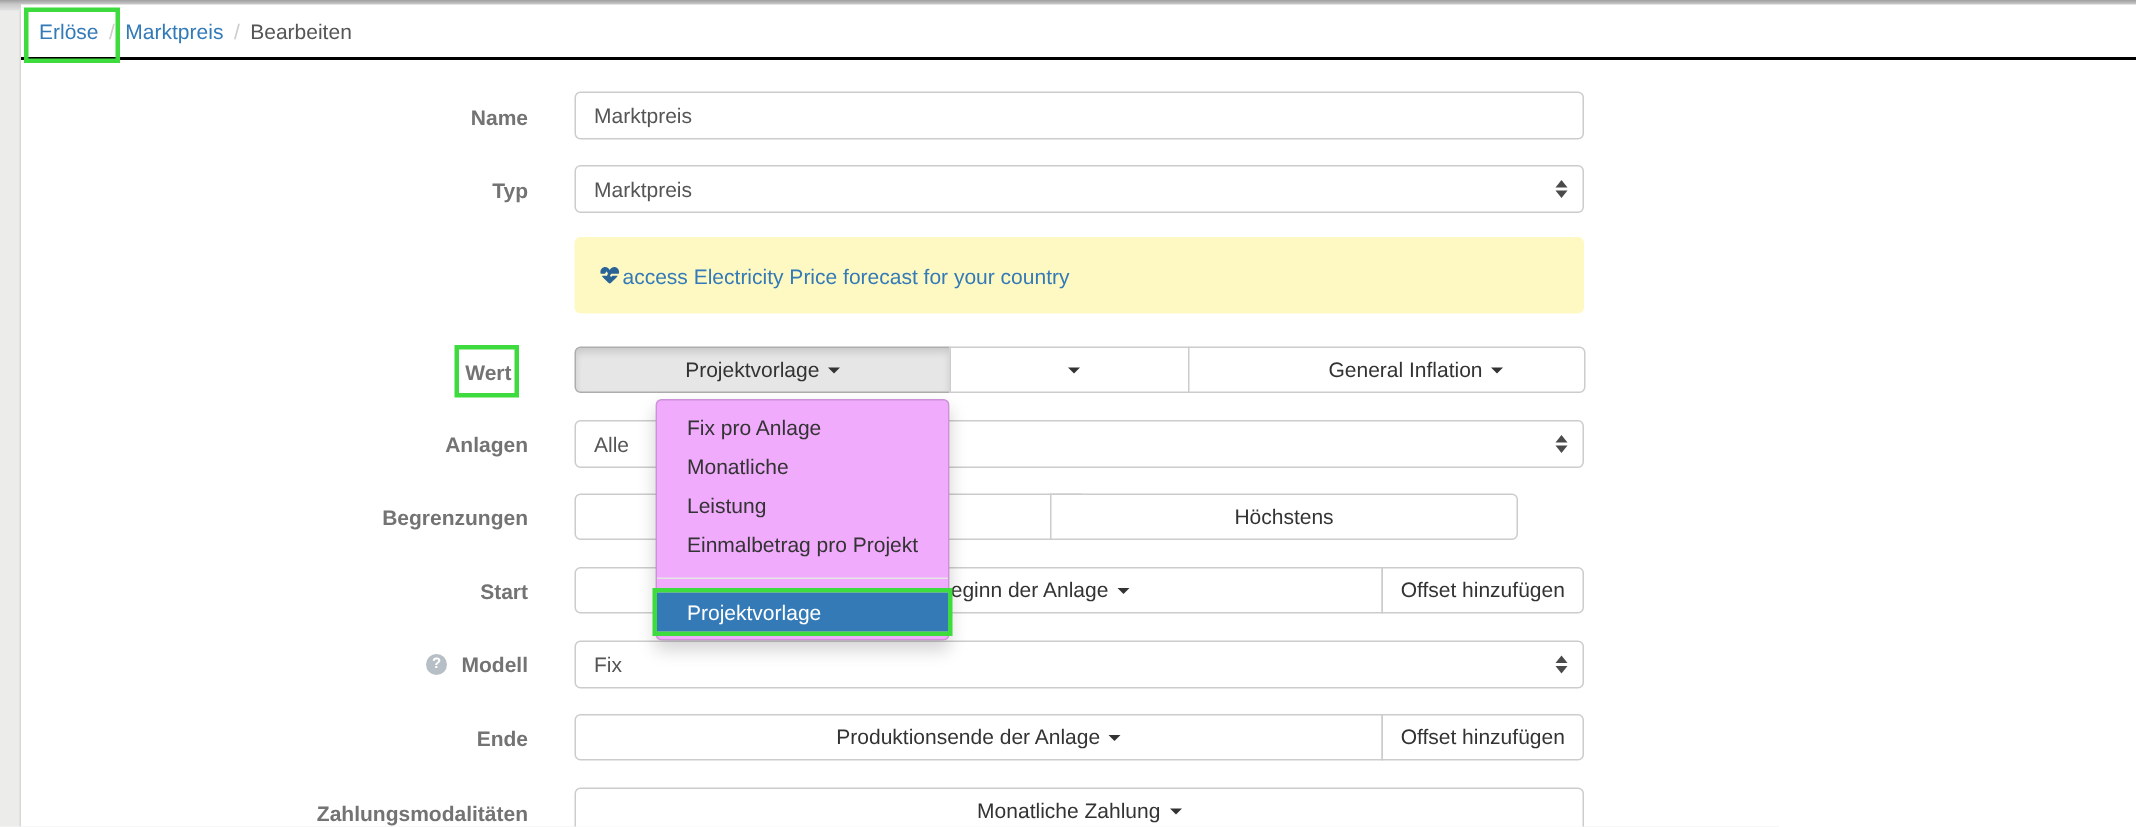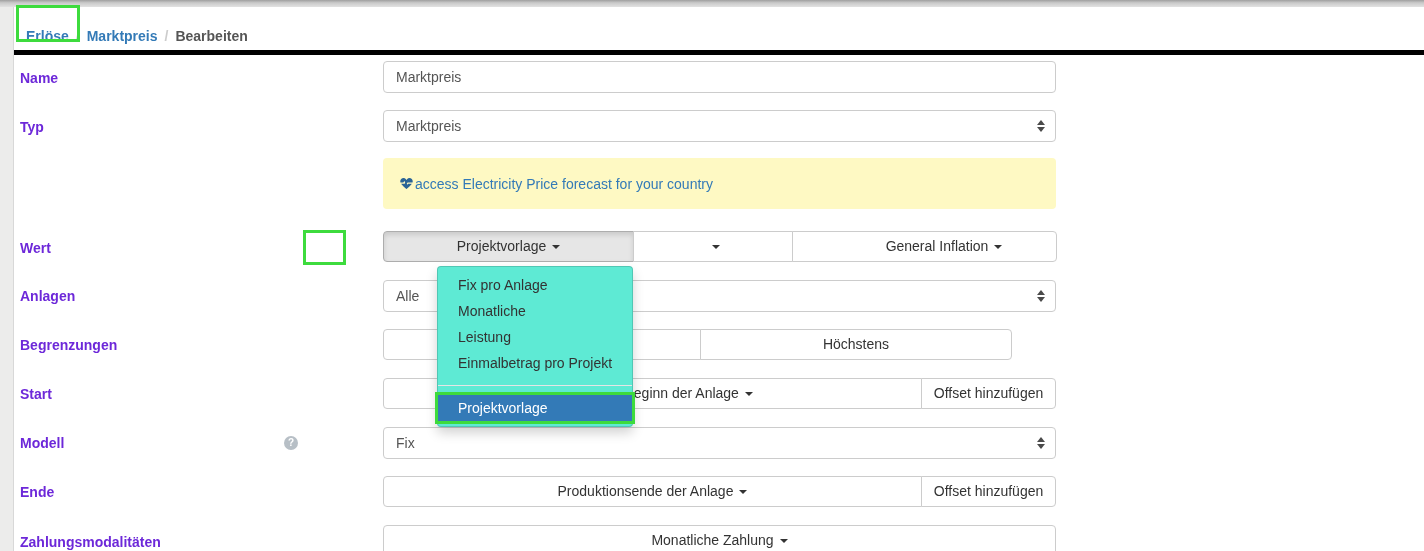--- a/index.html
+++ b/index.html
@@ -5,28 +5,28 @@
   * { margin:0; padding:0; box-sizing:border-box; }
   html,body { width:1424px; height:551px; overflow:hidden; }
   body { font-family:"Liberation Sans","DejaVu Sans",sans-serif; font-size:14px; background:#ececec; position:relative; }
 
   .top-strip { position:absolute; left:0; top:0; width:1424px; height:7px;
                background:linear-gradient(180deg,#9f9f9f 0%,#c9c9c9 40%,#e2e2e2 100%); z-index:5; }
   .left-gutter { position:absolute; left:0; top:7px; width:14px; height:544px;
                  background:#ececeb; border-right:1px solid #d8d8d8; z-index:4; }
   .panel { position:absolute; left:14px; top:7px; right:0; bottom:0; background:#fff; }
 
-  .breadcrumb { position:absolute; left:14px; top:18px; right:0; height:37px; background:#fff;
-                border-bottom:5px solid #000000; padding:10px 0 0 12px; z-index:6;font-weight:bold; }
+  .breadcrumb { position:absolute; left:14px; top:3px; right:0; height:37px; background:#fff;
+                border-bottom:2px solid #000000; padding:10px 0 0 12px; z-index:6; }
   .breadcrumb a { color:#337ab7; text-decoration:none; cursor:pointer; }
   .breadcrumb .sep { color:#ccc; padding:0 7px; }
   .breadcrumb .current { color:#555; }
 
-  .row-label { position:absolute; left:20px; width:332px; 
-               font-weight:bold; color:#6d28d9; line-height:20px; z-index:2; }
+  .row-label { position:absolute; left:20px; width:332px; text-align:right;
+               font-weight:bold; color:#737373; line-height:20px; z-index:2; }
   .row-label.wert-label { width:321px; }
 
   .text-input { position:absolute; height:32px; background:#fff; border:1px solid #ccc;
                 border-radius:4px; padding:6px 12px; color:#555; font-size:14px; width:673px;
                 font-family:inherit; }
   .sel { position:absolute; height:32px; width:673px; background:#fff; border:1px solid #ccc;
          border-radius:4px; color:#555; line-height:30px; padding:0 26px 0 12px; cursor:pointer; }
   .updown { position:absolute; right:10px; top:50%; transform:translateY(-50%); display:flex;
             flex-direction:column; align-items:center; }
   .updown .u { width:0; height:0; border-left:4px solid transparent; border-right:4px solid transparent;
@@ -42,21 +42,21 @@
 
   .btn { position:absolute; height:31px; background:#fff; border:1px solid #ccc; color:#333;
          text-align:center; line-height:29px; cursor:pointer; font-size:14px; }
   .btn.active { background:#e6e6e6; border-color:#adadad; box-shadow:inset 0 3px 5px rgba(0,0,0,.12); }
   .btn.rl { border-radius:4px 0 0 4px; }
   .btn.rr { border-radius:0 4px 4px 0; }
   .btn.rb { border-radius:4px; }
   .caret { display:inline-block; width:0; height:0; margin-left:6px; vertical-align:middle;
            border-top:4px solid #333; border-left:4px solid transparent; border-right:4px solid transparent; }
 
-  .dropdown { position:absolute; left:437px; top:266px; width:196px; background:#5eead4;
+  .dropdown { position:absolute; left:437px; top:266px; width:196px; background:#f0abfc;
               border:1px solid rgba(0,0,0,.15); border-radius:4px;
               box-shadow:0 6px 12px rgba(0,0,0,.175); padding:5px 0; list-style:none; z-index:40; }
   .dropdown li { display:block; padding:3px 20px; line-height:20px; color:#333; cursor:pointer;
                  white-space:nowrap; }
   .dropdown li.selected { background:#337ab7; color:#fff; outline:3px solid #3ddb3d; }
   .dropdown .divider { height:1px; background:#e5e5e5; margin:9px 0; padding:0; cursor:default; }
 
   .hl-box { position:absolute; border:3px solid #3ddb3d; background:transparent; z-index:30;
             pointer-events:none; }
 

